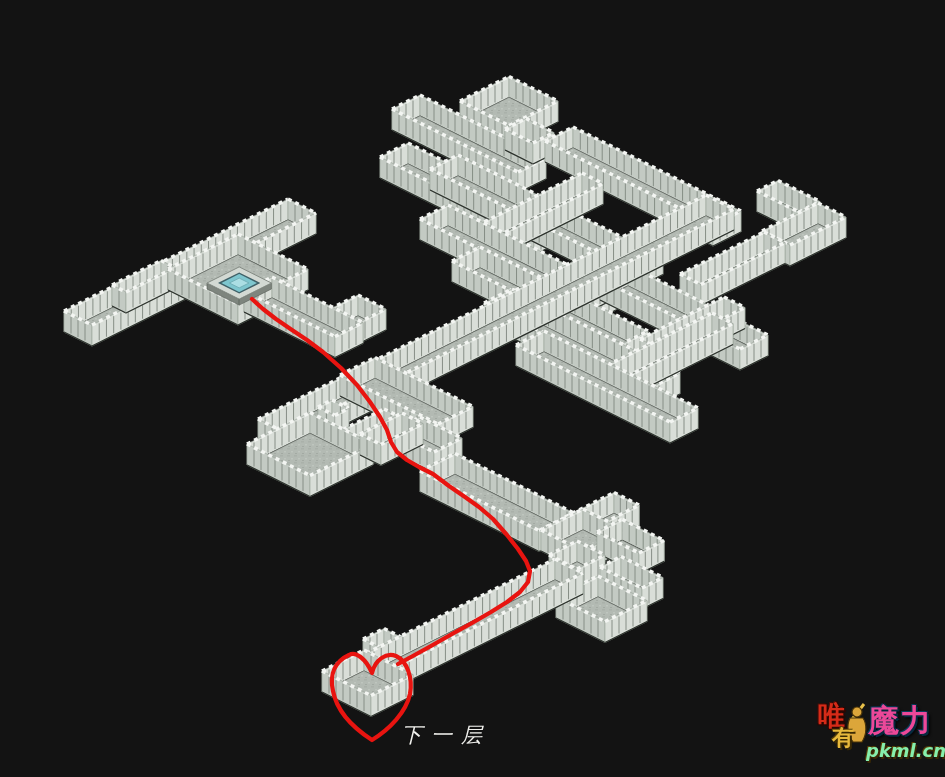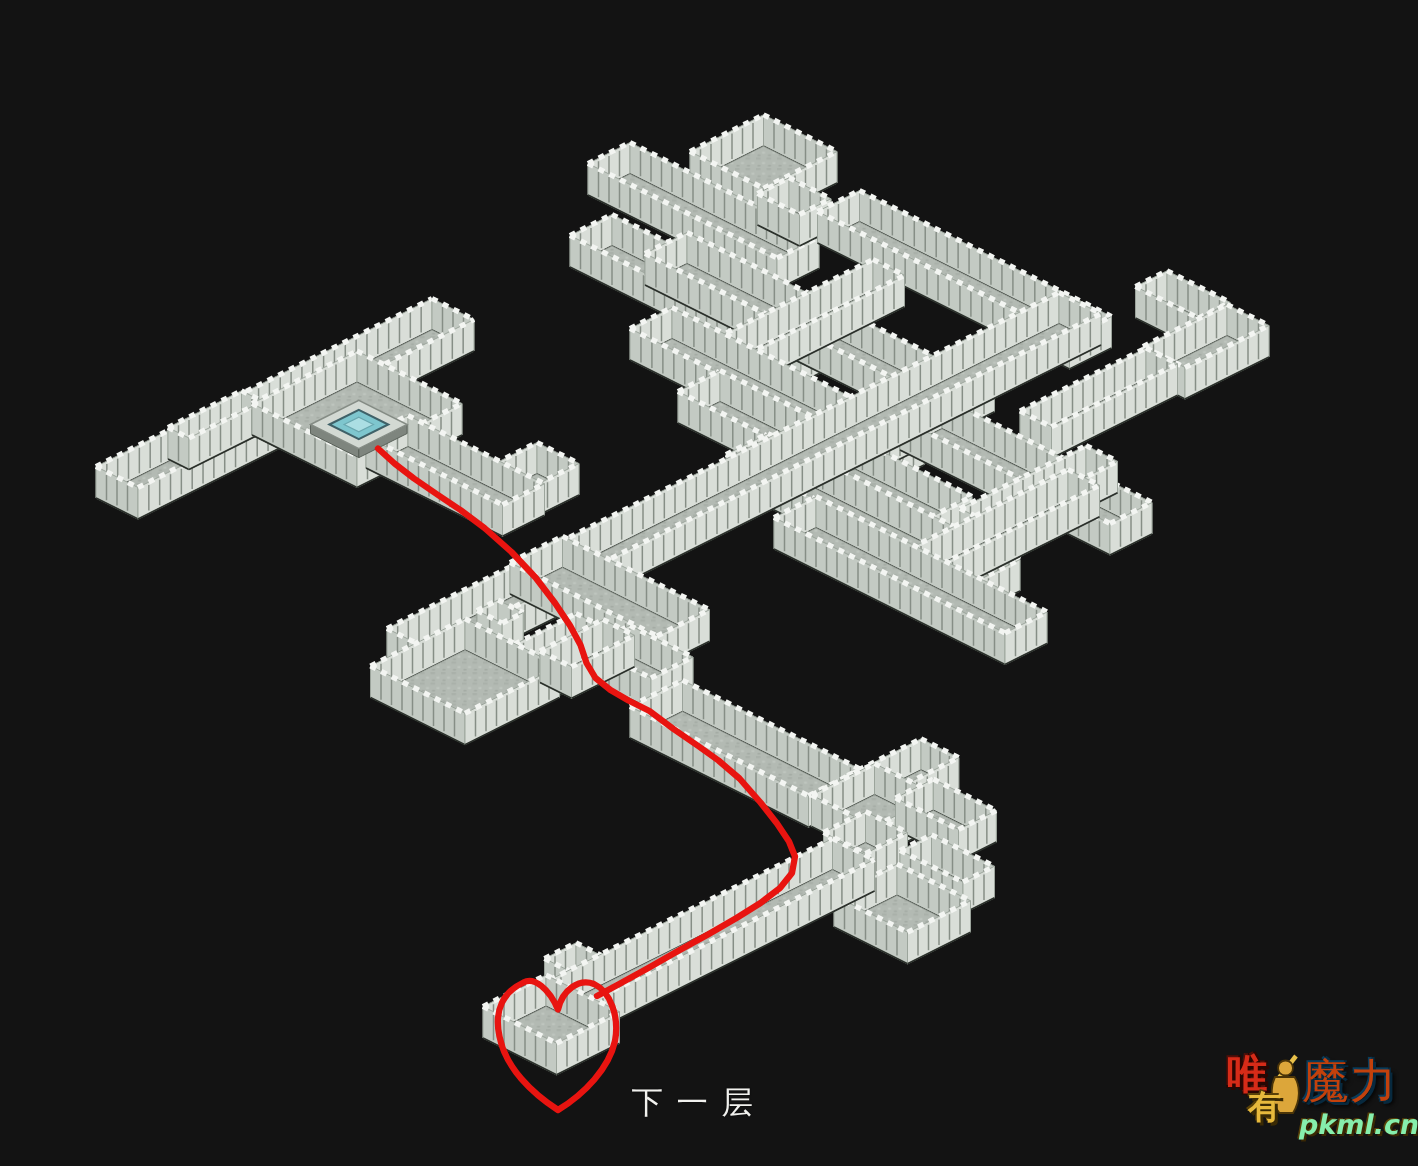--- a/index.html
+++ b/index.html
@@ -4,43 +4,44 @@
 <style>
   html,body{margin:0;padding:0;}
   body{
     width:945px;height:777px;overflow:hidden;position:relative;
     background:#131313;
     font-family:"DejaVu Sans","Liberation Sans",sans-serif;
   }
   #stage{position:absolute;inset:0;}
   #map-svg{position:absolute;left:0;top:0;}
   .next-floor{
-    position:absolute;left:421px;top:721px;
+    position:absolute;left:401px;top:721px;
     color:#f1f1ee;font-size:21px;letter-spacing:9px;
     font-family:"DejaVu Serif","Liberation Serif",serif;
     text-shadow:0 0 1px #000;
     white-space:nowrap;
+    font-style:italic;
   }
   .watermark{
     position:absolute;left:814px;top:694px;width:130px;height:80px;
     font-family:"DejaVu Sans","Liberation Sans",sans-serif;
   }
   .wm-char1{
     position:absolute;left:4px;top:4px;
     font-size:27px;font-weight:bold;color:#d62b18;
     text-shadow:2px 2px 0 #2a0602,-1px -1px 0 #50100a,1px -1px 0 #2a0602,-1px 1px 0 #2a0602;
   }
   .wm-char2{
     position:absolute;left:18px;top:29px;
     font-size:22px;font-weight:bold;color:#e7b93c;
     text-shadow:2px 2px 0 #3a2a04,-1px -1px 0 #584008;
   }
   .wm-brand{
     position:absolute;left:54px;top:6px;
-    font-size:31px;font-weight:normal;color:#c2410c;
+    font-size:31px;font-weight:bold;color:#ec4899;
     letter-spacing:1px;
     text-shadow:2px 2px 0 #07293e,-1px -1px 0 #0a3c5a,1px -1px 0 #07293e,-1px 1px 0 #07293e,3px 3px 3px #000;
   }
   .wm-site{
     position:absolute;left:52px;top:46px;
     font-size:18px;font-weight:bold;font-style:italic;color:#86efac;
     text-shadow:1.5px 1.5px 0 #3a2804,-1px -1px 0 #584008;
   }
   .wm-figure{position:absolute;left:26px;top:6px;}
 </style>

